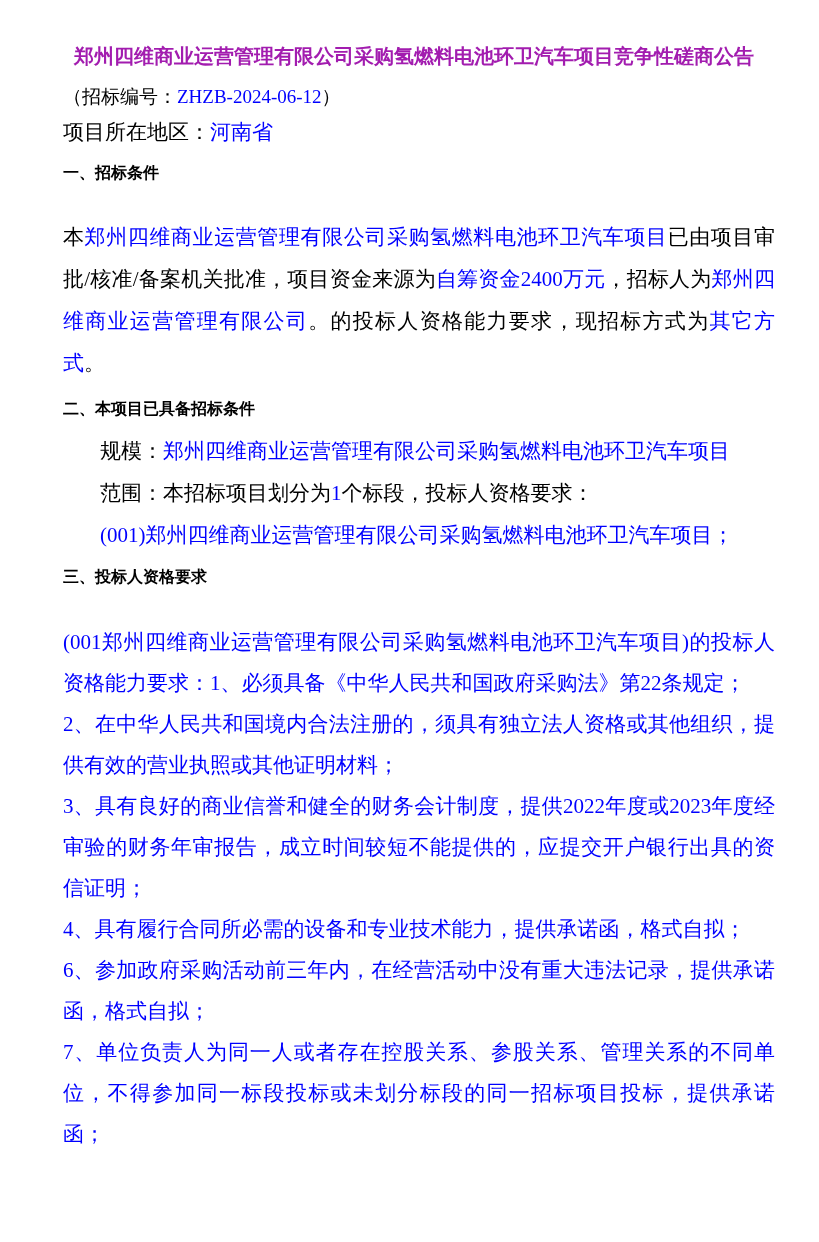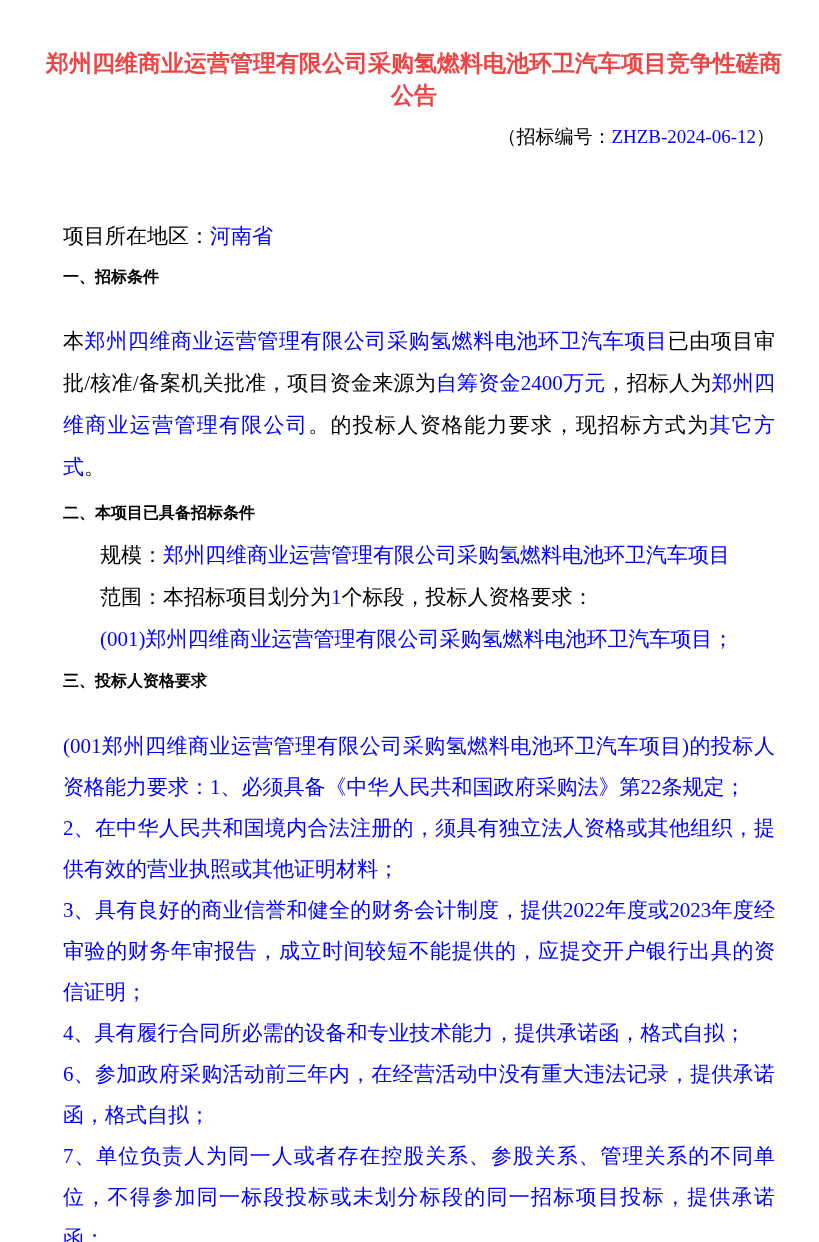--- a/index.html
+++ b/index.html
@@ -13,36 +13,35 @@
     min-height: 1242px;
     box-sizing: border-box;
     background: #ffffff;
     padding: 36px 44px 30px 63px;
     font-family: "Liberation Serif", "DejaVu Serif", serif;
     font-size: 21px;
     line-height: 42px;
     color: #000000;
   }
   .doc-title {
-    font-size: 23px;
+    font-size: 20px;
     font-weight: bold;
     line-height: 32px;
     text-align: center;
-    color: #ef4444;
-    margin: 12px -10px 0 -20px;
+    color: #a21caf;
+    margin: 4px -10px 0 -20px;
   }
   .doc-subtitle {
     font-size: 19px;
     line-height: 30px;
-    text-align: right;
+    text-align: left;
     margin-top: 10px;
     color: #000000;
   }
   .meta-line {
-    margin-top: 64px;
     line-height: 40px;
     font-family: Liberation Serif, serif;
   }
   .section-heading {
     font-size: 16px;
     font-weight: bold;
     line-height: 42px;
     margin: 0;
     color: #000000;
   }

